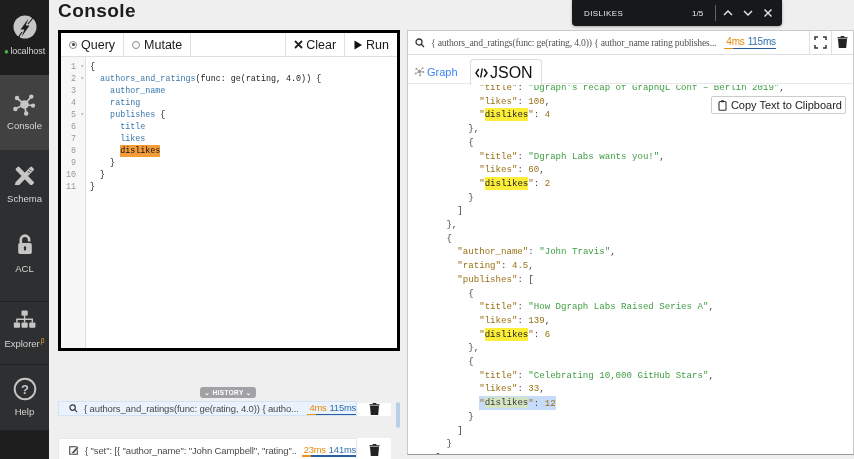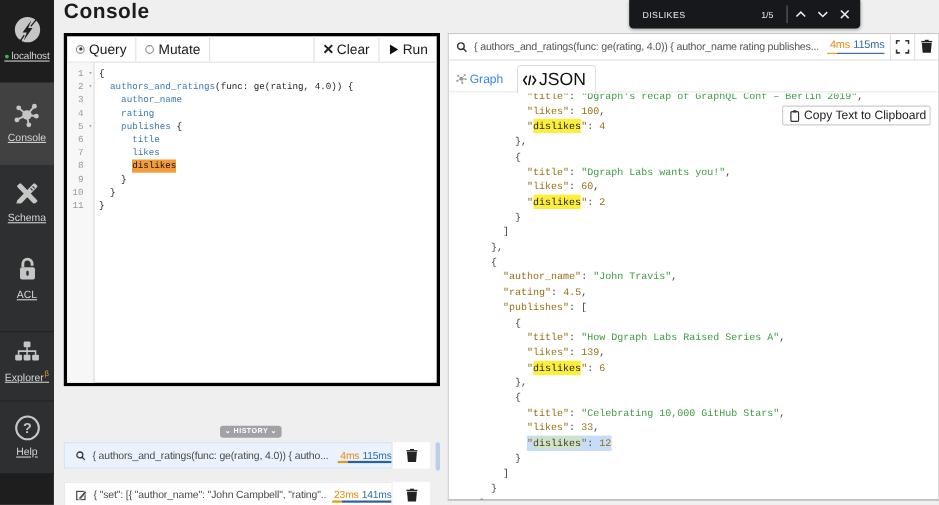--- a/index.html
+++ b/index.html
@@ -3,21 +3,21 @@
 <meta charset="utf-8">
 <style>
 * { margin:0; padding:0; box-sizing:border-box; }
 html,body { width:854px; height:459px; overflow:hidden; }
 body { font-family:"Liberation Sans", sans-serif; background:#efefef; position:relative; }
 .abs { position:absolute; }
 .mono { font-family:"Liberation Mono", monospace; }
 
 
 #sidebar { left:0; top:0; width:49px; height:459px; background:#1e1e1e; }
-.sideitem { position:absolute; left:0; width:49px; text-align:center; color:#cfcfcf;text-decoration:underline; }
+.sideitem { position:absolute; left:0; width:49px; text-align:center; color:#cfcfcf; }
 .sideitem .lbl { display:block; font-size:9.5px; color:#d6d6d6; }
 #it-localhost { top:0; height:75px; background:#1e1e1e; }
 #it-console { top:75px; height:75px; background:#414141; }
 #it-schema { top:150px; height:92px; background:#2e2f30; border-bottom:1px solid #222; }
 #it-acl { top:222px; height:80px; background:#2e2f30; border-bottom:1px solid #222; }
 #it-explorer { top:302px; height:63px; background:#2e2f30; border-bottom:1px solid #222; }
 #it-help { top:365px; height:66px; background:#2e2f30; border-bottom:1px solid #222; }
 
 
 #title { left:58px; top:0px; font-size:19px; font-weight:bold; color:#1c1c1c; letter-spacing:0.45px; }
@@ -36,35 +36,35 @@
 #gutter .ln .fold { position:absolute; right:1px; top:0; color:#aaa; font-size:6px; }
 #code { padding:4px 0 0 4px; font-family:"Liberation Mono",monospace; font-size:8.4px; line-height:12px; color:#222; white-space:pre; }
 .cb { color:#3a78ad; }
 .hlcur { background:#f49b3a; color:#111; padding:1px 0; }
 
 
 #histpill { left:200px; top:387px; width:56px; height:11px; background:#a0a2a6; border-radius:3px; color:#fff; font-size:6.5px; font-weight:bold; text-align:center; line-height:11px; letter-spacing:0.4px; }
 .hrow { position:absolute; left:58px; width:333px; height:24px; display:flex; }
 .hrow .q { flex:1; display:flex; align-items:center; padding:0 0 0 10px; overflow:hidden; }
 .hrow .del { width:34px; display:flex; align-items:center; justify-content:center; background:#fff; }
-#hrow1 { top:402px; }
+#hrow1 { top:392px;align-items:flex-end; }
 #hrow1 .q { background:#e9f2fd; border:1px solid #d3e3f5; }
 #hrow2 { top:438px; }
 #hrow2 .q { background:#fff; border:1px solid #e8e8e8; }
 .hrow .qtext { font-size:9.5px; letter-spacing:-0.12px; color:#4a4a4a; white-space:nowrap; overflow:hidden; flex:1; margin-left:6px; margin-right:5px; }
 .lat { font-size:9.4px; letter-spacing:-0.2px; white-space:nowrap; position:relative; padding:0 0 2px 2px; }
 .lat::after { content:""; position:absolute; left:0; right:0; bottom:0; height:1.5px; background:linear-gradient(to right, #e8960f 9px, #2c5f9e 9px); }
 .lat .o { color:#e8890c; }
 .lat .b { color:#2f6fad; margin-left:3px; }
 #hscroll { left:396px; top:402px; width:4px; height:26px; background:#b9cfe8; border-radius:2px; }
 
 
 #rpanel { left:407px; top:30px; width:447px; height:425px; background:#fff; border:1px solid #c9c9c9; border-bottom:1px solid #9a9a9a; }
 #rbar { height:24px; border-bottom:1px solid #e0e0e0; display:flex; align-items:center; }
-#rbar .qtext { font-size:9.7px; letter-spacing:-0.2px; color:#555; white-space:nowrap; overflow:hidden; margin-left:6px; }
+#rbar .qtext { font-size:9.7px; letter-spacing:-0.2px; color:#555; white-space:nowrap; overflow:hidden; margin-left:6px;font-family:Liberation Serif, serif; }
 #rbar .lat { font-size:10px; margin-left:8px; }
 #rbar .vsep { width:1px; height:24px; background:#e0e0e0; }
 #rbar .ibtn { width:21px; display:flex; align-items:center; justify-content:center; }
 #tabs { height:29px; position:relative; border-bottom:1px solid #e8e8e8; }
 #tab-graph { position:absolute; left:6px; top:4px; height:25px; display:flex; align-items:center; color:#3b82f6; font-size:11px; }
 #tab-json { position:absolute; left:62px; top:4px; height:26px; background:#fff; border:1px solid #ddd; border-bottom:none; border-radius:4px 4px 0 0; display:flex; align-items:center; padding:0 8px 0 4px; font-size:16px; color:#111; }
 #jsonarea { position:absolute; left:0; top:54px; right:0; bottom:0; overflow:hidden; }
 #jsonpre { font-family:"Liberation Mono",monospace; font-size:9.1px; line-height:13.7px; white-space:pre; margin-top:-4px; padding-left:27.5px; color:#444; }
 .jk { color:#997016; } 
 .js { color:#3f9e44; } 

